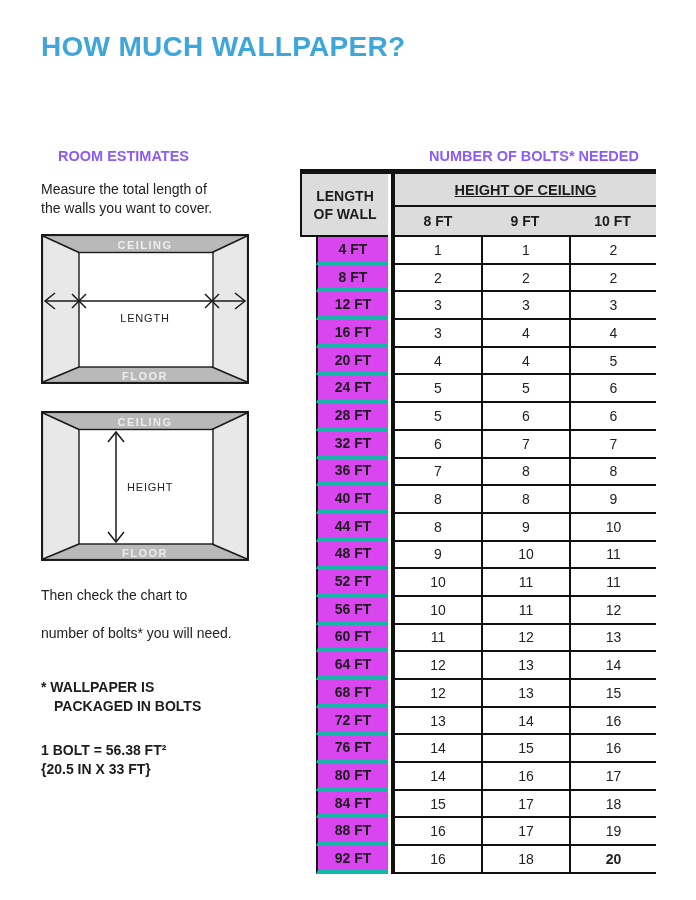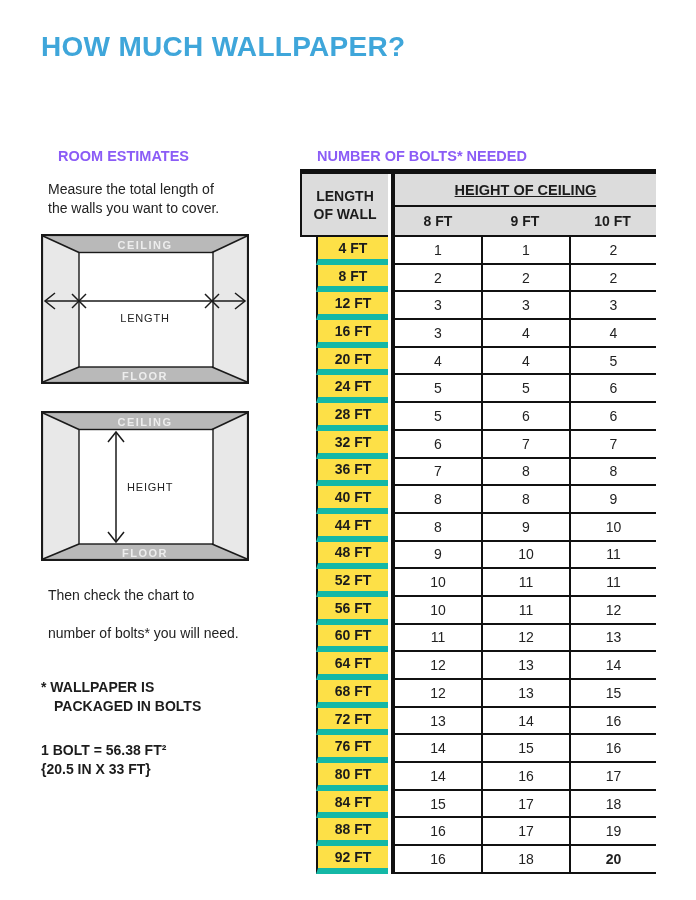--- a/index.html
+++ b/index.html
@@ -26,21 +26,21 @@
     margin: 17px;
     font-size: 14.5px;
     line-height: 17px;
     font-weight: bold;
     color: #8b5cf6;
   }
   .left-col { position: absolute; left: 41px; top: 131px; width: 260px; }
   .right-col { position: absolute; left: 300px; top: 131px; width: 356px; }
   .left-col .section-heading { margin-bottom: 15px; }
   .step-text {
-    margin: 7px;
+    margin: 0;
     font-size: 14px;
     line-height: 19px;
     color: #222222;
   }
   .step-1 { margin-bottom: 16px; }
   .room-svg { display: block; }
   .svg-length { margin-bottom: 27px; }
   .svg-height { margin-bottom: 25px; }
   .step-2 { margin-bottom: 14px; }
   .step-3 { margin-bottom: 35px; }
@@ -52,21 +52,21 @@
     color: #1c1c1c;
   }
   .footnote .indent { padding-left: 13px; }
   .bolt-spec {
     margin: 0;
     font-size: 14px;
     line-height: 19px;
     font-weight: bold;
     color: #1c1c1c;
   }
-  .right-col .section-heading { text-align: left; margin-bottom: 4px; }
+  .right-col .section-heading { text-align: right; margin-bottom: 4px; }
   .bolts-table {
     display: grid;
     grid-template-columns: 88px 3px 4px 86px 88px 87px;
     grid-template-rows: 33px 30px repeat(23, 27.7px);
     width: 356px;
     border-top: 5px solid #111111;
   }
   .bt-cell {
     display: flex;
     align-items: center;
@@ -99,23 +99,23 @@
     grid-row: 2;
     background: #DCDCDC;
     border-bottom: 2px solid #111111;
     font-weight: bold;
     color: #1c1c1c;
   }
   .colhead-1 { grid-column: 4; }
   .colhead-2 { grid-column: 5; }
   .colhead-3 { grid-column: 6; }
   .row-head {
-    background: #fde047;
+    background: #d946ef;
     border-left: 2px solid #111111;
-    border-bottom: 6px solid #14b8a6;
+    border-bottom: 4px solid #14b8a6;
     font-weight: bold;
     color: #1c1c1c;
     margin-left: 16px;
   }
   .data-cell {
     background: #ffffff;
     border-bottom: 2px solid #111111;
   }
   .data-cell.vline { border-left: 2px solid #111111; }
 </style>

